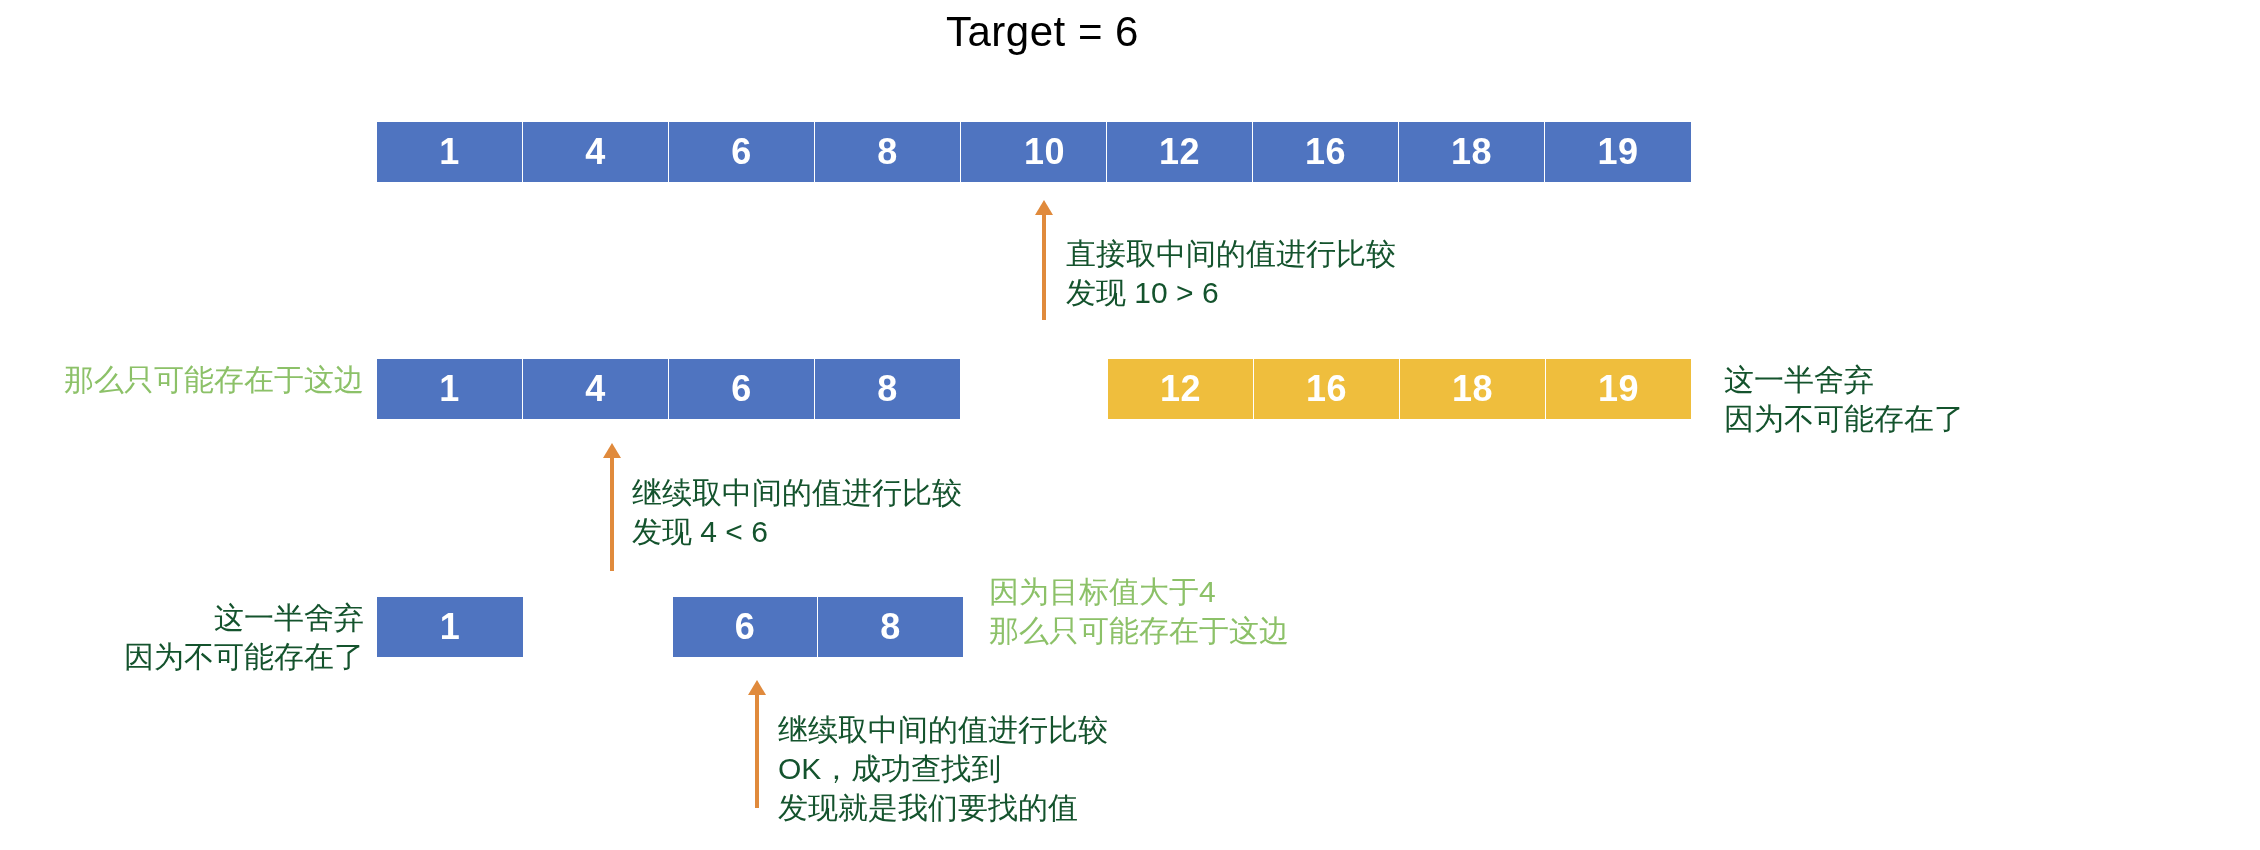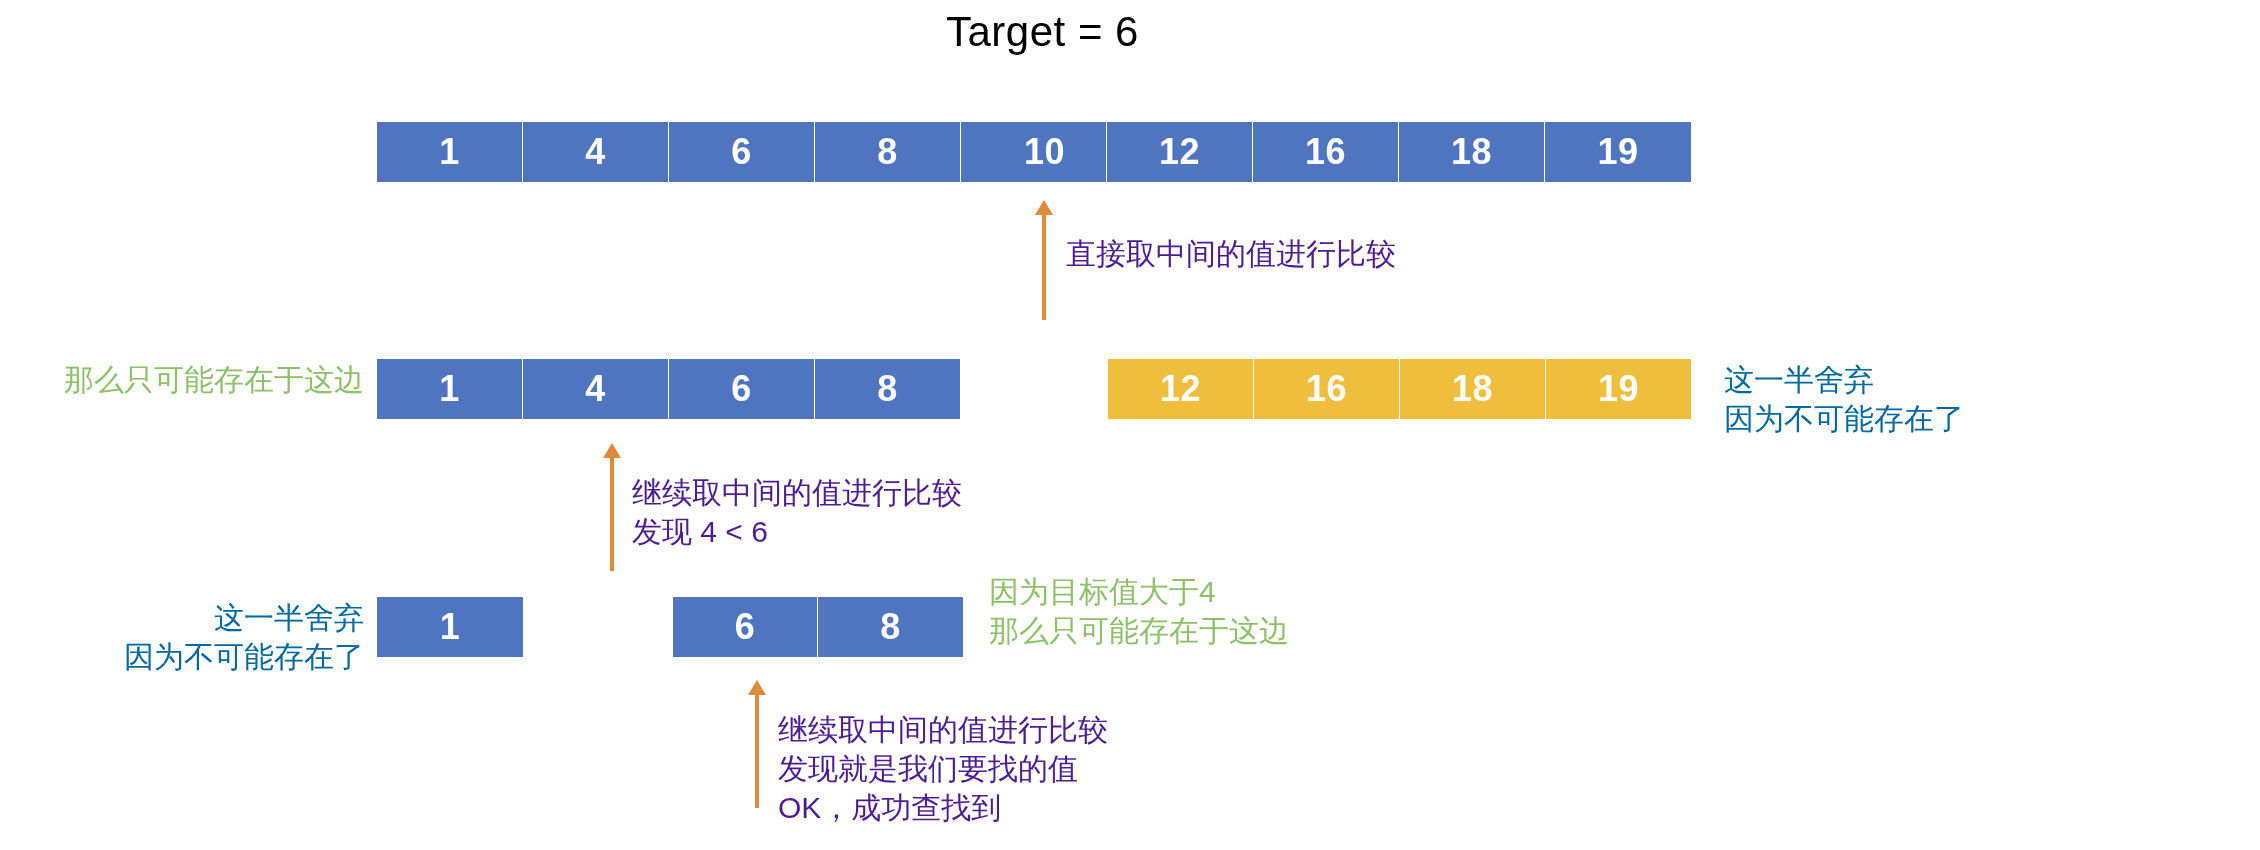--- a/index.html
+++ b/index.html
@@ -61,23 +61,23 @@
     border-bottom: 15px solid #e08a3c;
   }
 
   
   .note {
     position: absolute;
     font-size: 30px;
     line-height: 1.30;
     white-space: nowrap;
   }
-  .note.black { color: #4c1d95; }
+  .note.black { color: #14532d; }
   .note.green { color: #8cc168; }
-  .note.red   { color: #0369a1; }
+  .note.red   { color: #14532d; }
   .note.right { text-align: right; }
   .note .ln { display: block; }
 </style>
 </head>
 <body>
 
 <div id="canvas">
 
   <div class="title" style="left:922px; top:8px;">Target = 6</div>
 
@@ -90,20 +90,21 @@
   <div class="cell blue" style="left:1228px; top:121px; width:147px; height:62px;">16</div>
   <div class="cell blue" style="left:1374px; top:121px; width:147px; height:62px;">18</div>
   <div class="cell blue" style="left:1520px; top:121px; width:148px; height:62px;">19</div>
 
   <div class="arrow" style="left:996px; top:200px; width:24px; height:120px;">
     <div class="head"></div>
     <div class="shaft" style="top:12px; height:108px;"></div>
   </div>
   <div class="note black" style="left:1030px; top:234px;">
     <span class="ln">直接取中间的值进行比较</span>
+    <span class="ln">发现 10 &gt; 6</span>
   </div>
 
   <div class="cell blue" style="left:352px; top:358px; width:147px; height:62px;">1</div>
   <div class="cell blue" style="left:498px; top:358px; width:147px; height:62px;">4</div>
   <div class="cell blue" style="left:644px; top:358px; width:147px; height:62px;">6</div>
   <div class="cell blue" style="left:790px; top:358px; width:147px; height:62px;">8</div>
 
   <div class="cell amber" style="left:1083px; top:358px; width:147px; height:62px;">12</div>
   <div class="cell amber" style="left:1229px; top:358px; width:147px; height:62px;">16</div>
   <div class="cell amber" style="left:1375px; top:358px; width:147px; height:62px;">18</div>
@@ -139,17 +140,17 @@
     <span class="ln">因为目标值大于4</span>
     <span class="ln">那么只可能存在于这边</span>
   </div>
 
   <div class="arrow" style="left:709px; top:680px; width:24px; height:128px;">
     <div class="head"></div>
     <div class="shaft" style="top:12px; height:116px;"></div>
   </div>
   <div class="note black" style="left:742px; top:710px;">
     <span class="ln">继续取中间的值进行比较</span>
+    <span class="ln">OK，成功查找到</span>
     <span class="ln">发现就是我们要找的值</span>
-    <span class="ln">OK，成功查找到</span>
   </div>
 
 </div>
 
 </body></html>

